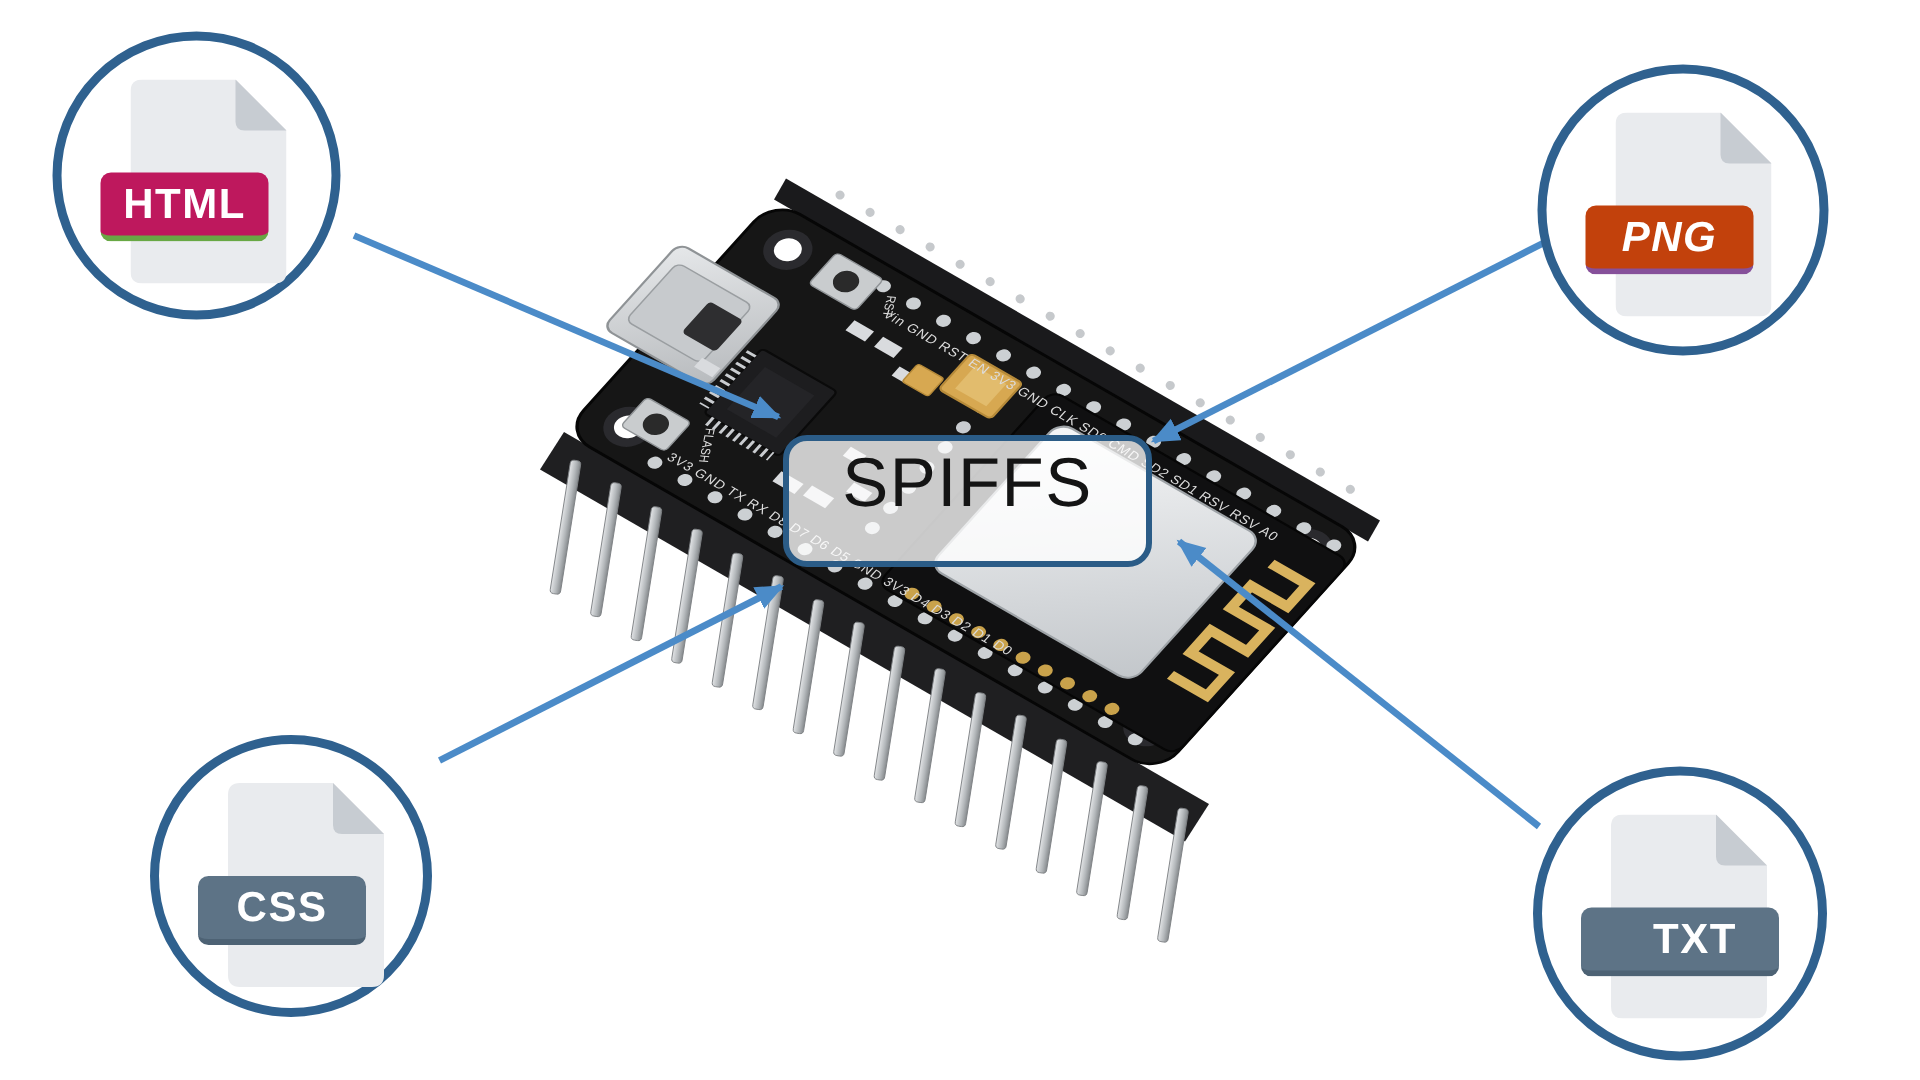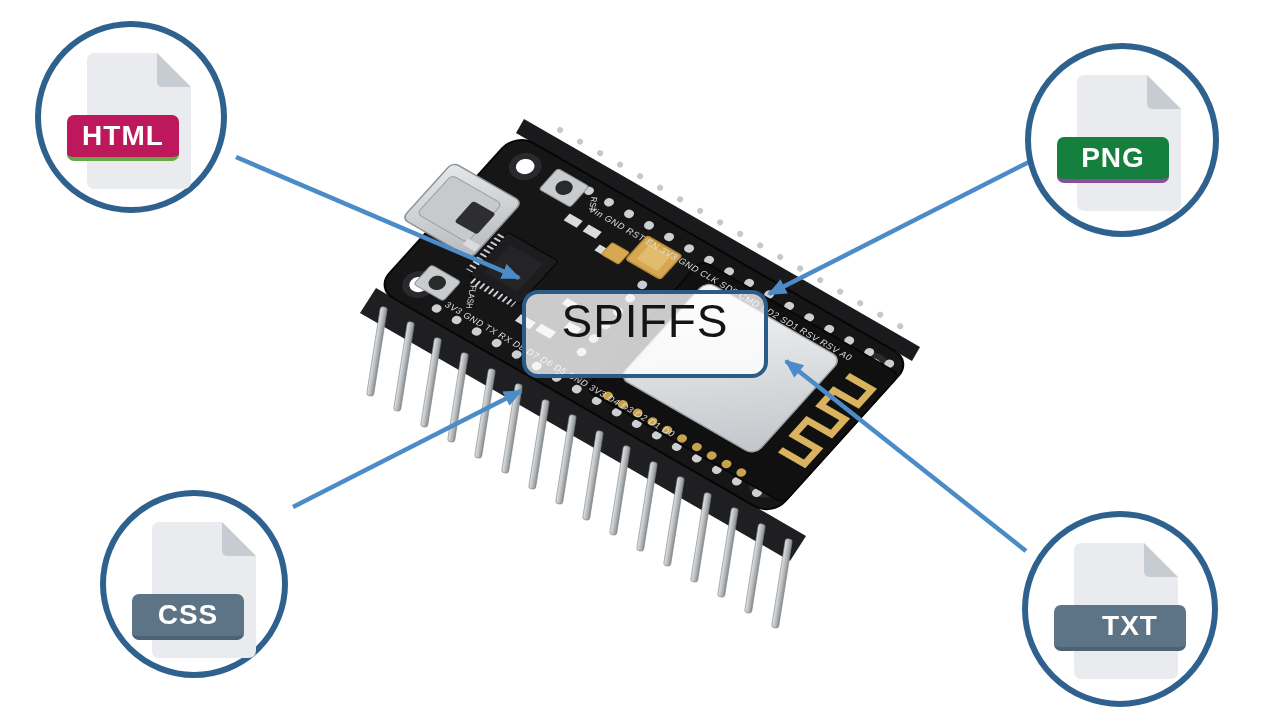--- a/index.html
+++ b/index.html
@@ -13,22 +13,22 @@
     display:flex;align-items:flex-start;justify-content:center;
     font-size:46px;color:#141414;letter-spacing:1px;}
 
   
   .file-circle{position:absolute;z-index:4;border:6px solid #2f618f;border-radius:50%;
     background:#ffffff;box-sizing:border-box;}
   .file-circle .doc{position:absolute;}
   .badge{position:absolute;border-radius:7px;display:flex;align-items:center;justify-content:center;
     color:#ffffff;font-weight:bold;font-size:28px;letter-spacing:1px;}
   .badge-html{background:#be185d;border-bottom:4px solid #68a844;}
-  .badge-png {background:#15803d;border-bottom:4px solid #86509a;}
-  .badge-css {background:#5d7386;border-bottom:4px solid #4d6274;margin-top:10px;}
+  .badge-png {background:#c2410c;border-bottom:4px solid #86509a;font-style:italic;}
+  .badge-css {background:#5d7386;border-bottom:4px solid #4d6274;}
   .badge-txt {background:#5d7386;border-bottom:4px solid #4d6274;padding-left:20px;}
 
   .c-html{left:35px;top:21px;width:192px;height:192px;}
   .c-png {left:1025px;top:43px;width:194px;height:194px;}
   .c-css {left:100px;top:490px;width:188px;height:188px;}
   .c-txt {left:1022px;top:511px;width:196px;height:196px;}
 
   .doc-pos{left:46px;top:26px;width:104px;height:136px;}
   .badge-pos{left:26px;top:88px;width:112px;height:42px;}
 </style>

